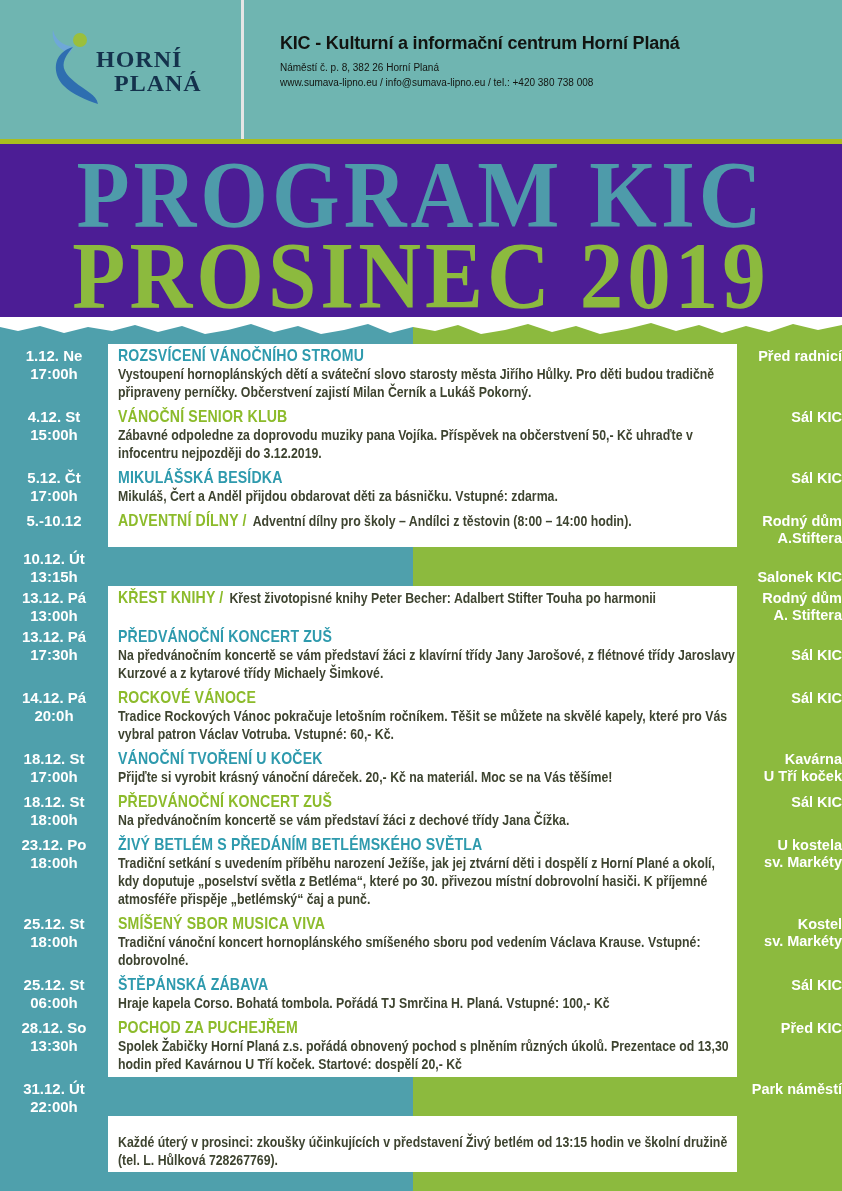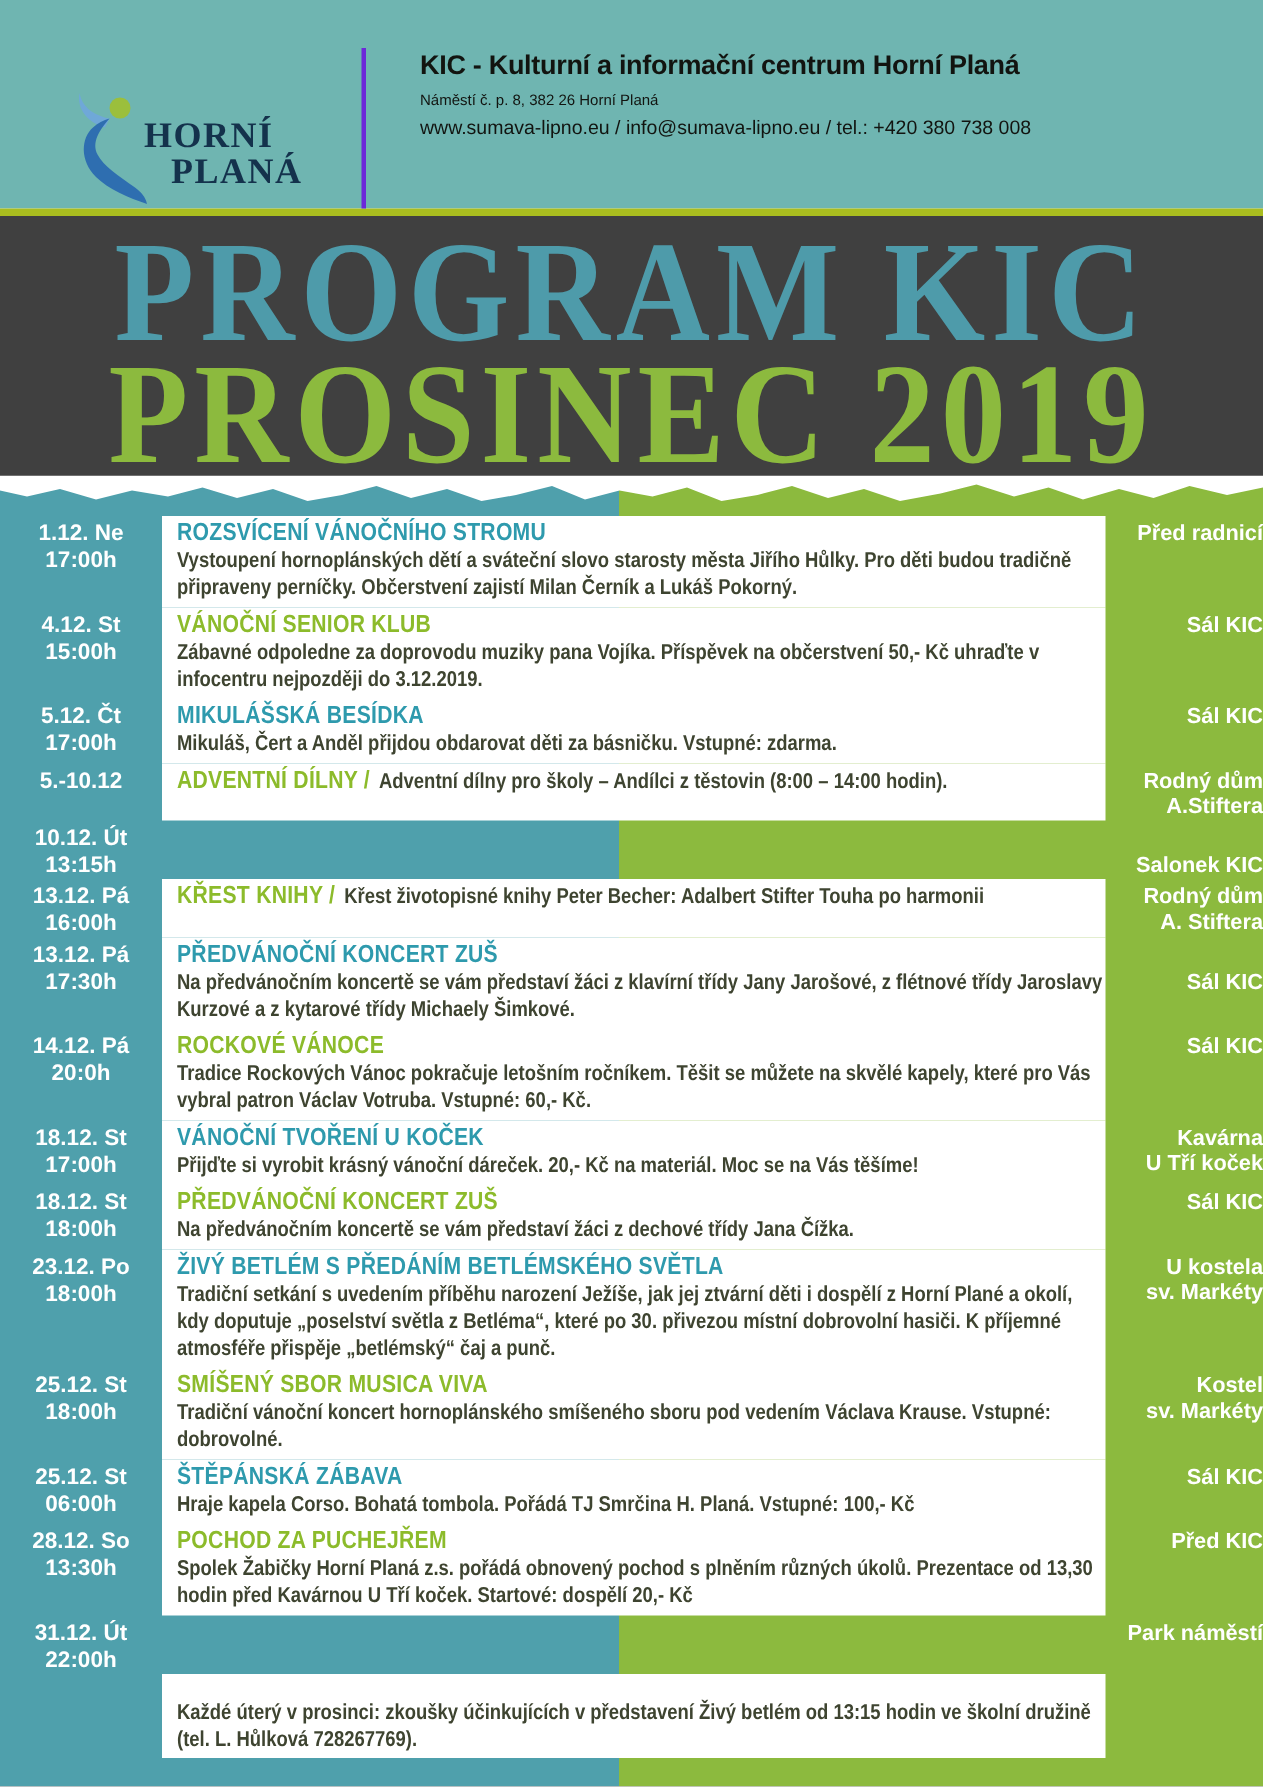--- a/index.html
+++ b/index.html
@@ -2,32 +2,32 @@
 <html><head>
 <meta charset="utf-8">
 <style>
   html,body{margin:0;padding:0;background:#9a9a9a;}
   .poster{
     position:relative;width:842px;height:1191px;margin:0 auto;background:#ffffff;
     font-family:"Liberation Sans",sans-serif;overflow:hidden;
   }
   
   .header{display:flex;height:139px;background:#6FB5B1;}
-  .header-logo{position:relative;width:241px;border-right:3px solid #6d28d9;flex:0 0 auto;margin-top:32px;}
+  .header-logo{position:relative;width:241px;border-right:3px solid #e5e5e5;flex:0 0 auto;}
   .logo-fig{position:absolute;left:40px;top:28px;}
   .logo-word{position:absolute;color:#14324C;font-family:"Liberation Serif",serif;
     font-weight:bold;font-size:24px;letter-spacing:1px;}
   .logo-w1{left:96px;top:46px;}
   .logo-w2{left:114px;top:70px;}
   .header-info{padding:33px 0 0 36px;color:#121410;}
   .h-line1{font-size:18px;font-weight:bold;letter-spacing:-0.2px;}
   .h-line2{font-size:10px;margin-top:8px;}
-  .h-line3{font-size:13px;margin-top:4px;text-align:center;}
+  .h-line3{font-size:10px;margin-top:4px;}
   
-  .title-block{height:174px;text-align:center;padding-top:10px;background:#404040;}
+  .title-block{height:174px;text-align:center;padding-top:10px;background:#4c1d95;}
   .big-title{font-family:"Liberation Serif",serif;font-weight:bold;font-size:87px;
     letter-spacing:4px;transform:scaleY(1.1);transform-origin:50% 50%;white-space:nowrap;}
   .bt1{color:#4E9BAA;line-height:82px;}
   .bt2{color:#8CBA3E;line-height:80px;}
   
   .schedule{position:absolute;left:0;right:0;top:318px;bottom:0;
     background:linear-gradient(90deg,#4FA0AC 0,#4FA0AC 413px,#8CBA3E 413px,#8CBA3E 100%);}
   .torn{position:absolute;top:-1px;left:0;width:842px;height:26px;display:block;}
   #rows{position:absolute;top:26px;left:0;width:842px;height:828px;overflow:hidden;
     display:flex;flex-direction:column;}
@@ -148,21 +148,21 @@
             <div>10.12. Út</div>
             <div>13:15h</div>
           </div>
           <div class="r-loc loc-shift">
             <div>Salonek KIC</div>
           </div>
         </div>
         <div class="row">
           <div class="r-date">
             <div>13.12. Pá</div>
-            <div>16:00h</div>
+            <div>13:00h</div>
           </div>
           <div class="r-main">
             <div class="scale inline"><span class="ev-title green">KŘEST KNIHY /</span><span class="ev-desc">Křest životopisné knihy  Peter Becher: Adalbert Stifter Touha po harmonii</span></div>
           </div>
           <div class="r-loc">
             <div>Rodný dům</div>
             <div>A. Stiftera</div>
           </div>
         </div>
         <div class="row">

